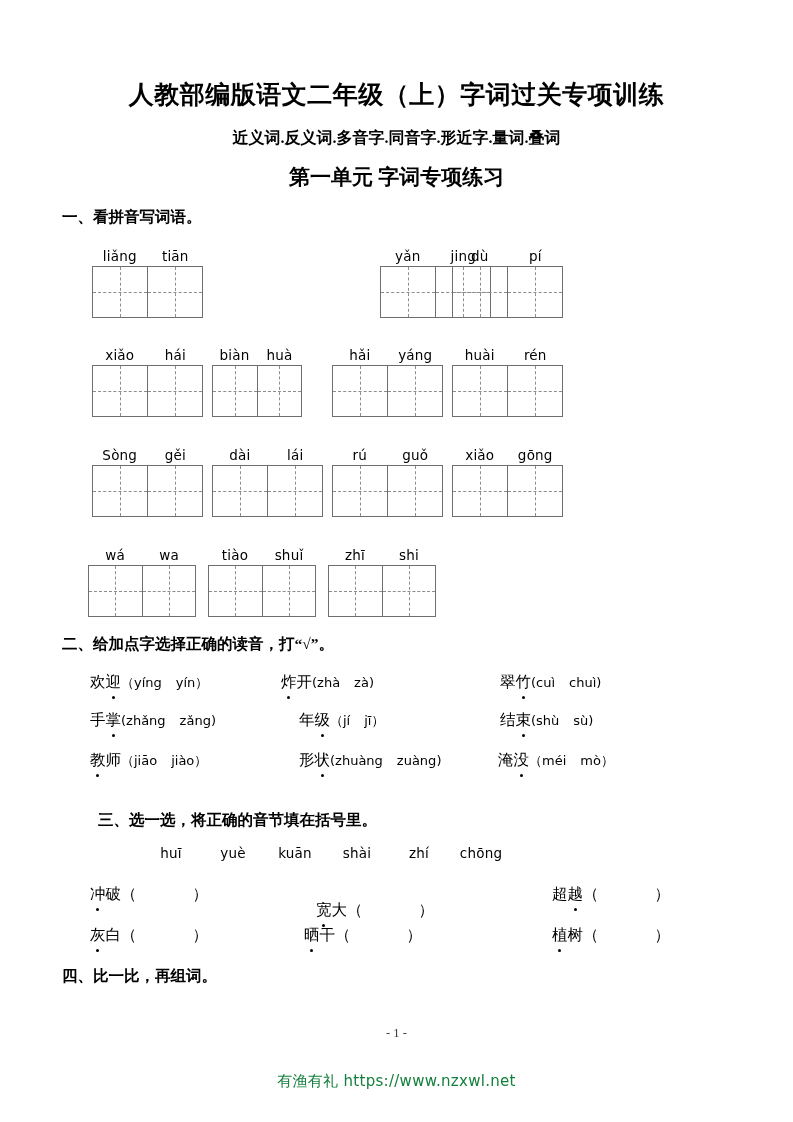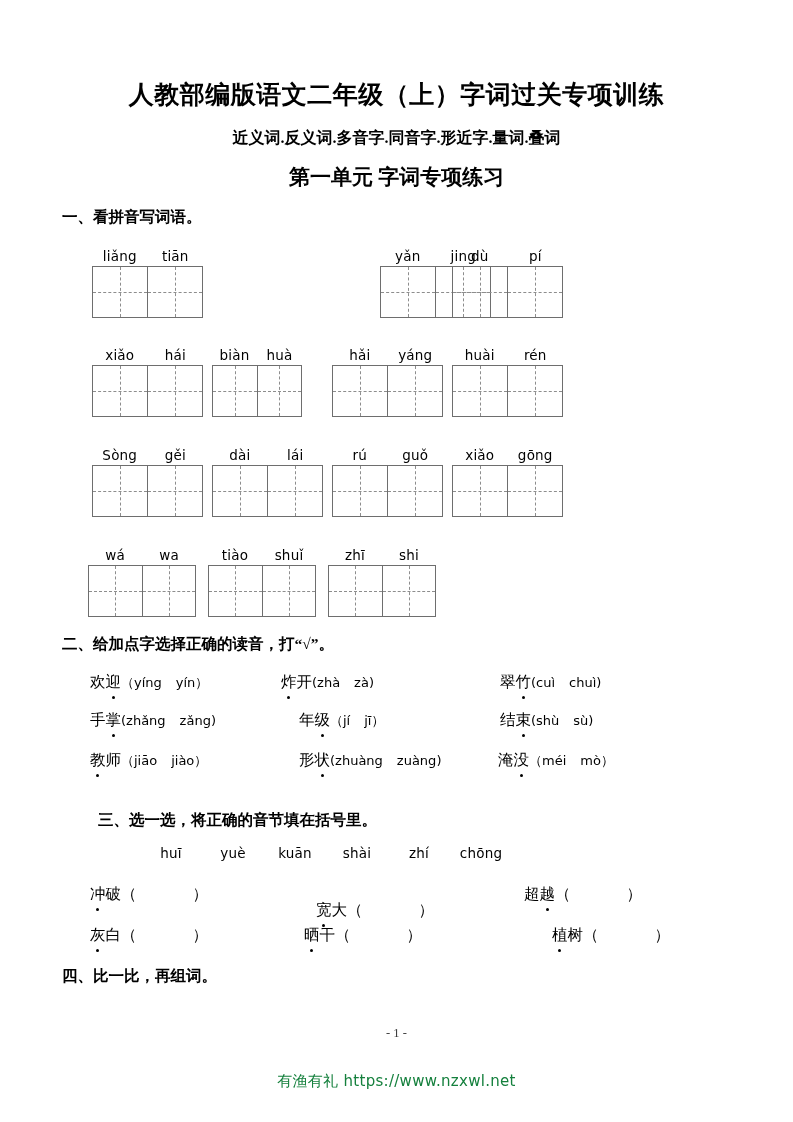--- a/index.html
+++ b/index.html
@@ -403,21 +403,21 @@
         <div class="q2-item" style="left: 498px;"><span class="q2-word"><span class="q2-ch">淹</span><span class="q2-ch dot">没</span></span><span class="q2-opts"><span>（</span><span>méi</span><span class="gap"></span><span>mò</span><span>）</span></span></div>
       </div>
     </div>
 
   <div class="sec-head" style="top:810px;margin-left:36px;">三、选一选，将正确的音节填在括号里。</div>
   <div class="q3-bank" id="ex3-bank"><span>huī</span><span>yuè</span><span>kuān</span><span>shài</span><span>zhí</span><span>chōng</span></div>
   <div id="ex3-rows">
       <div class="q3-row" style="top: 884px;">
         <div class="q3-item" style="left: 90px;"><span class="q2-word"><span class="q2-ch dot">冲</span><span class="q2-ch">破</span></span><span class="q3-paren">（</span><span class="q3-blank"></span><span class="q3-paren">）</span></div>
         <div class="q3-item" style="left: 316px; margin-top: 16px;"><span class="q2-word"><span class="q2-ch dot">宽</span><span class="q2-ch">大</span></span><span class="q3-paren">（</span><span class="q3-blank"></span><span class="q3-paren">）</span></div>
-        <div class="q3-item" style="left: 524px; text-decoration: underline;"><span class="q2-word"><span class="q2-ch">超</span><span class="q2-ch dot">越</span></span><span class="q3-paren">（</span><span class="q3-blank"></span><span class="q3-paren">）</span></div>
+        <div class="q3-item" style="left: 552px; text-decoration: underline;"><span class="q2-word"><span class="q2-ch">超</span><span class="q2-ch dot">越</span></span><span class="q3-paren">（</span><span class="q3-blank"></span><span class="q3-paren">）</span></div>
       </div>
       <div class="q3-row" style="top: 925px;">
         <div class="q3-item" style="left: 90px;"><span class="q2-word"><span class="q2-ch dot">灰</span><span class="q2-ch">白</span></span><span class="q3-paren">（</span><span class="q3-blank"></span><span class="q3-paren">）</span></div>
         <div class="q3-item" style="left: 304px;"><span class="q2-word"><span class="q2-ch dot">晒</span><span class="q2-ch">干</span></span><span class="q3-paren">（</span><span class="q3-blank"></span><span class="q3-paren">）</span></div>
         <div class="q3-item" style="left: 552px;"><span class="q2-word"><span class="q2-ch dot">植</span><span class="q2-ch">树</span></span><span class="q3-paren">（</span><span class="q3-blank"></span><span class="q3-paren">）</span></div>
       </div>
     </div>
 
   <div class="sec-head" style="top:966px;">四、比一比，再组词。</div>
 

